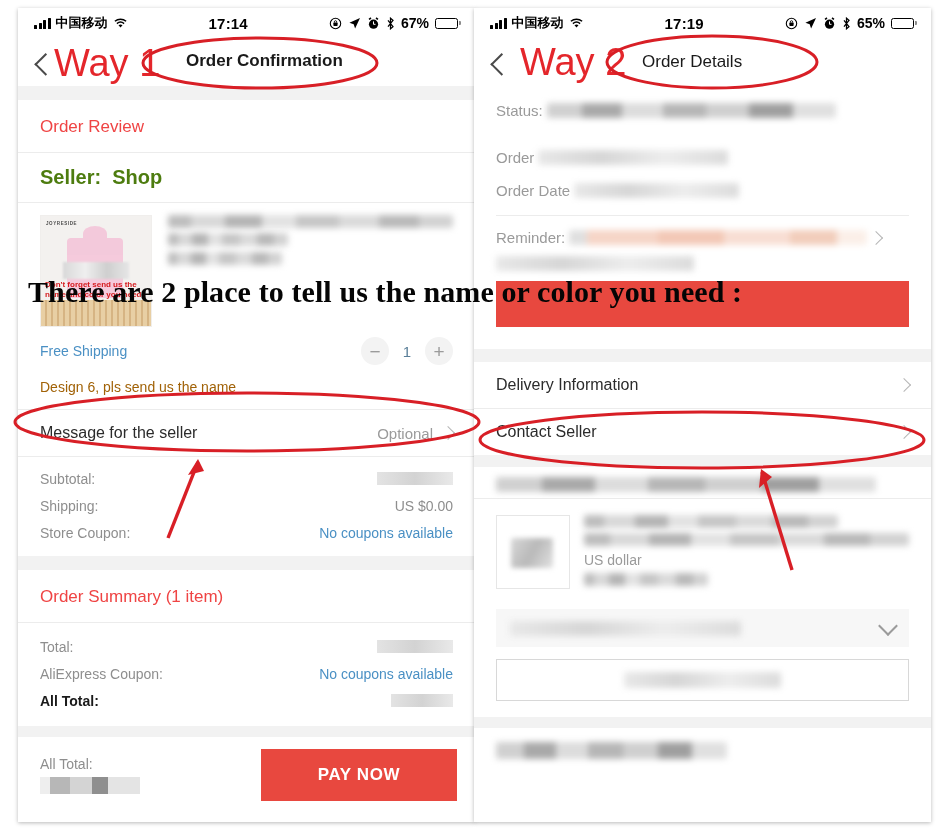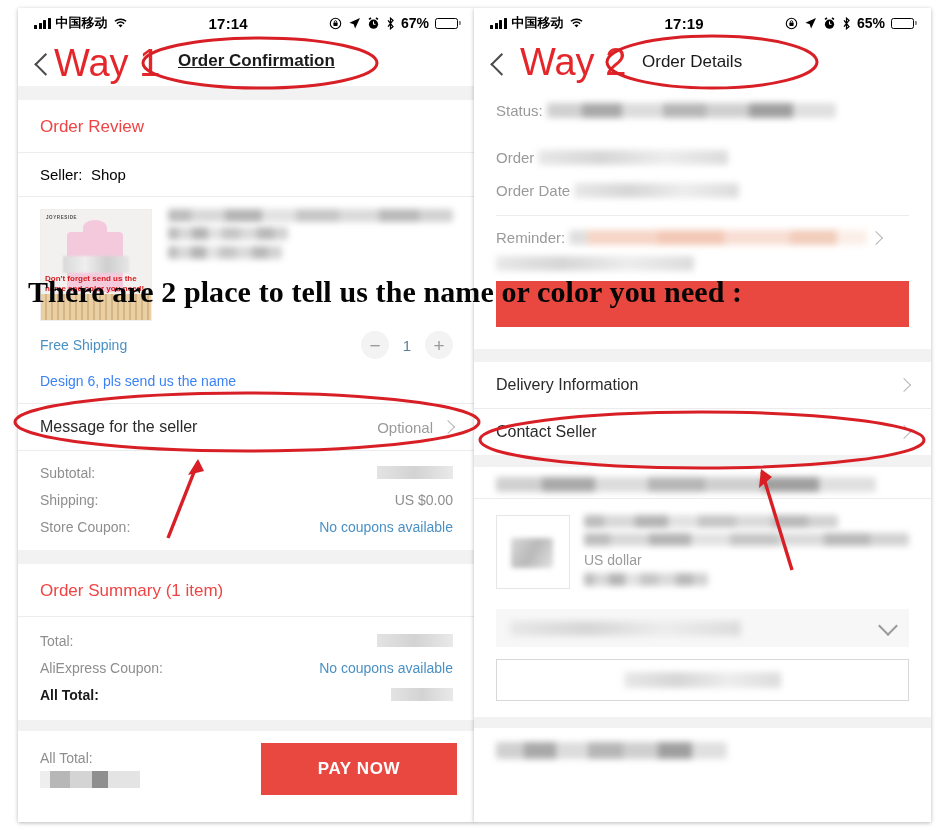--- a/index.html
+++ b/index.html
@@ -34,30 +34,30 @@
   
   .navbar{height:48px;display:flex;align-items:center;position:relative;background:#fff;}
   .chev-back{position:absolute;left:14px;top:50%;transform:translateY(-50%);
              width:14px;height:14px;border-left:2.4px solid #4a4a4a;
              border-bottom:2.4px solid #4a4a4a;rotate:45deg;}
   .way-label{position:absolute;color:#e4262b;font-size:38px;line-height:1;
              font-weight:normal;white-space:nowrap;}
   #way1-label{left:36px;top:6px;}
   #way2-label{left:46px;top:5px;}
   .nav-title{position:absolute;font-size:17px;font-weight:bold;color:#1a1a1a;white-space:nowrap;}
-  #nav-title-left{left:160px;top:13px;text-decoration:underline;}
+  #nav-title-left{left:168px;top:13px;}
   #nav-title-right{left:168px;top:14px;font-weight:normal;}
 
   .gapbar{height:14px;background:#f2f2f2;}
   .hr{height:1px;background:#ececec;}
   .sect{background:#fff;}
 
   
   .sect-title{font-size:17px;color:#ef4444;padding:17px 22px 15px 22px;}
-  .seller-row{font-size:15px;color:#000000;padding:13px 22px;}
+  .seller-row{font-size:20px;color:#4d7c0f;padding:13px 22px;font-weight:bold;}
 
   .prod{display:flex;padding:12px 22px 6px 22px;}
   .prod-img{width:112px;height:112px;flex:none;position:relative;overflow:hidden;
             background:#f3f1ef;border:1px solid #f0eeec;box-sizing:border-box;}
   .pi-brand{position:absolute;left:5px;top:5px;font-size:4.5px;letter-spacing:.6px;
             color:#4b4b4b;font-weight:bold;}
   .pi-cake{position:absolute;left:26px;top:22px;width:56px;height:60px;
            background:#f4c3d8;border-radius:4px 4px 0 0;opacity:.85;}
   .pi-cake:after{content:"";position:absolute;left:16px;top:-12px;width:24px;height:16px;
                  background:#f4c3d8;border-radius:50% 50% 0 0;}
@@ -76,21 +76,21 @@
           #e2e2e2 33% 45%,#c6c6c6 45% 60%,#dadada 60% 74%,#b9b9b9 74% 88%,#d2d2d2 88% 100%);}
 
   .ship-row{display:flex;align-items:center;justify-content:space-between;
             padding:4px 22px 8px 22px;}
   .free-ship{color:#4a90c4;font-size:14px;}
   .qty{display:flex;align-items:center;gap:12px;}
   .qbtn{width:28px;height:28px;border-radius:50%;background:#f3f3f3;display:flex;
         align-items:center;justify-content:center;color:#9b9b9b;font-size:19px;line-height:1;}
   .qnum{color:#5a7f99;font-size:15px;min-width:12px;text-align:center;}
 
-  .design-note{font-size:14px;color:#3b82f6;padding:6px 22px 14px 22px;}
+  .design-note{font-size:14px;color:#a16207;padding:6px 22px 14px 22px;}
 
   .lrow{display:flex;align-items:center;justify-content:space-between;
         padding:14px 22px;font-size:16px;color:#2b2b2b;}
   .lrow .right{display:flex;align-items:center;gap:10px;color:#9b9b9b;font-size:15px;}
   .chev-r{width:9px;height:9px;border-top:1.8px solid #b5b5b5;
           border-right:1.8px solid #b5b5b5;rotate:45deg;}
 
   .prow{display:flex;justify-content:space-between;align-items:center;
         padding:3px 22px;font-size:14px;color:#8e8e8e;min-height:21px;}
   .prow.bold{color:#1a1a1a;font-weight:bold;}

